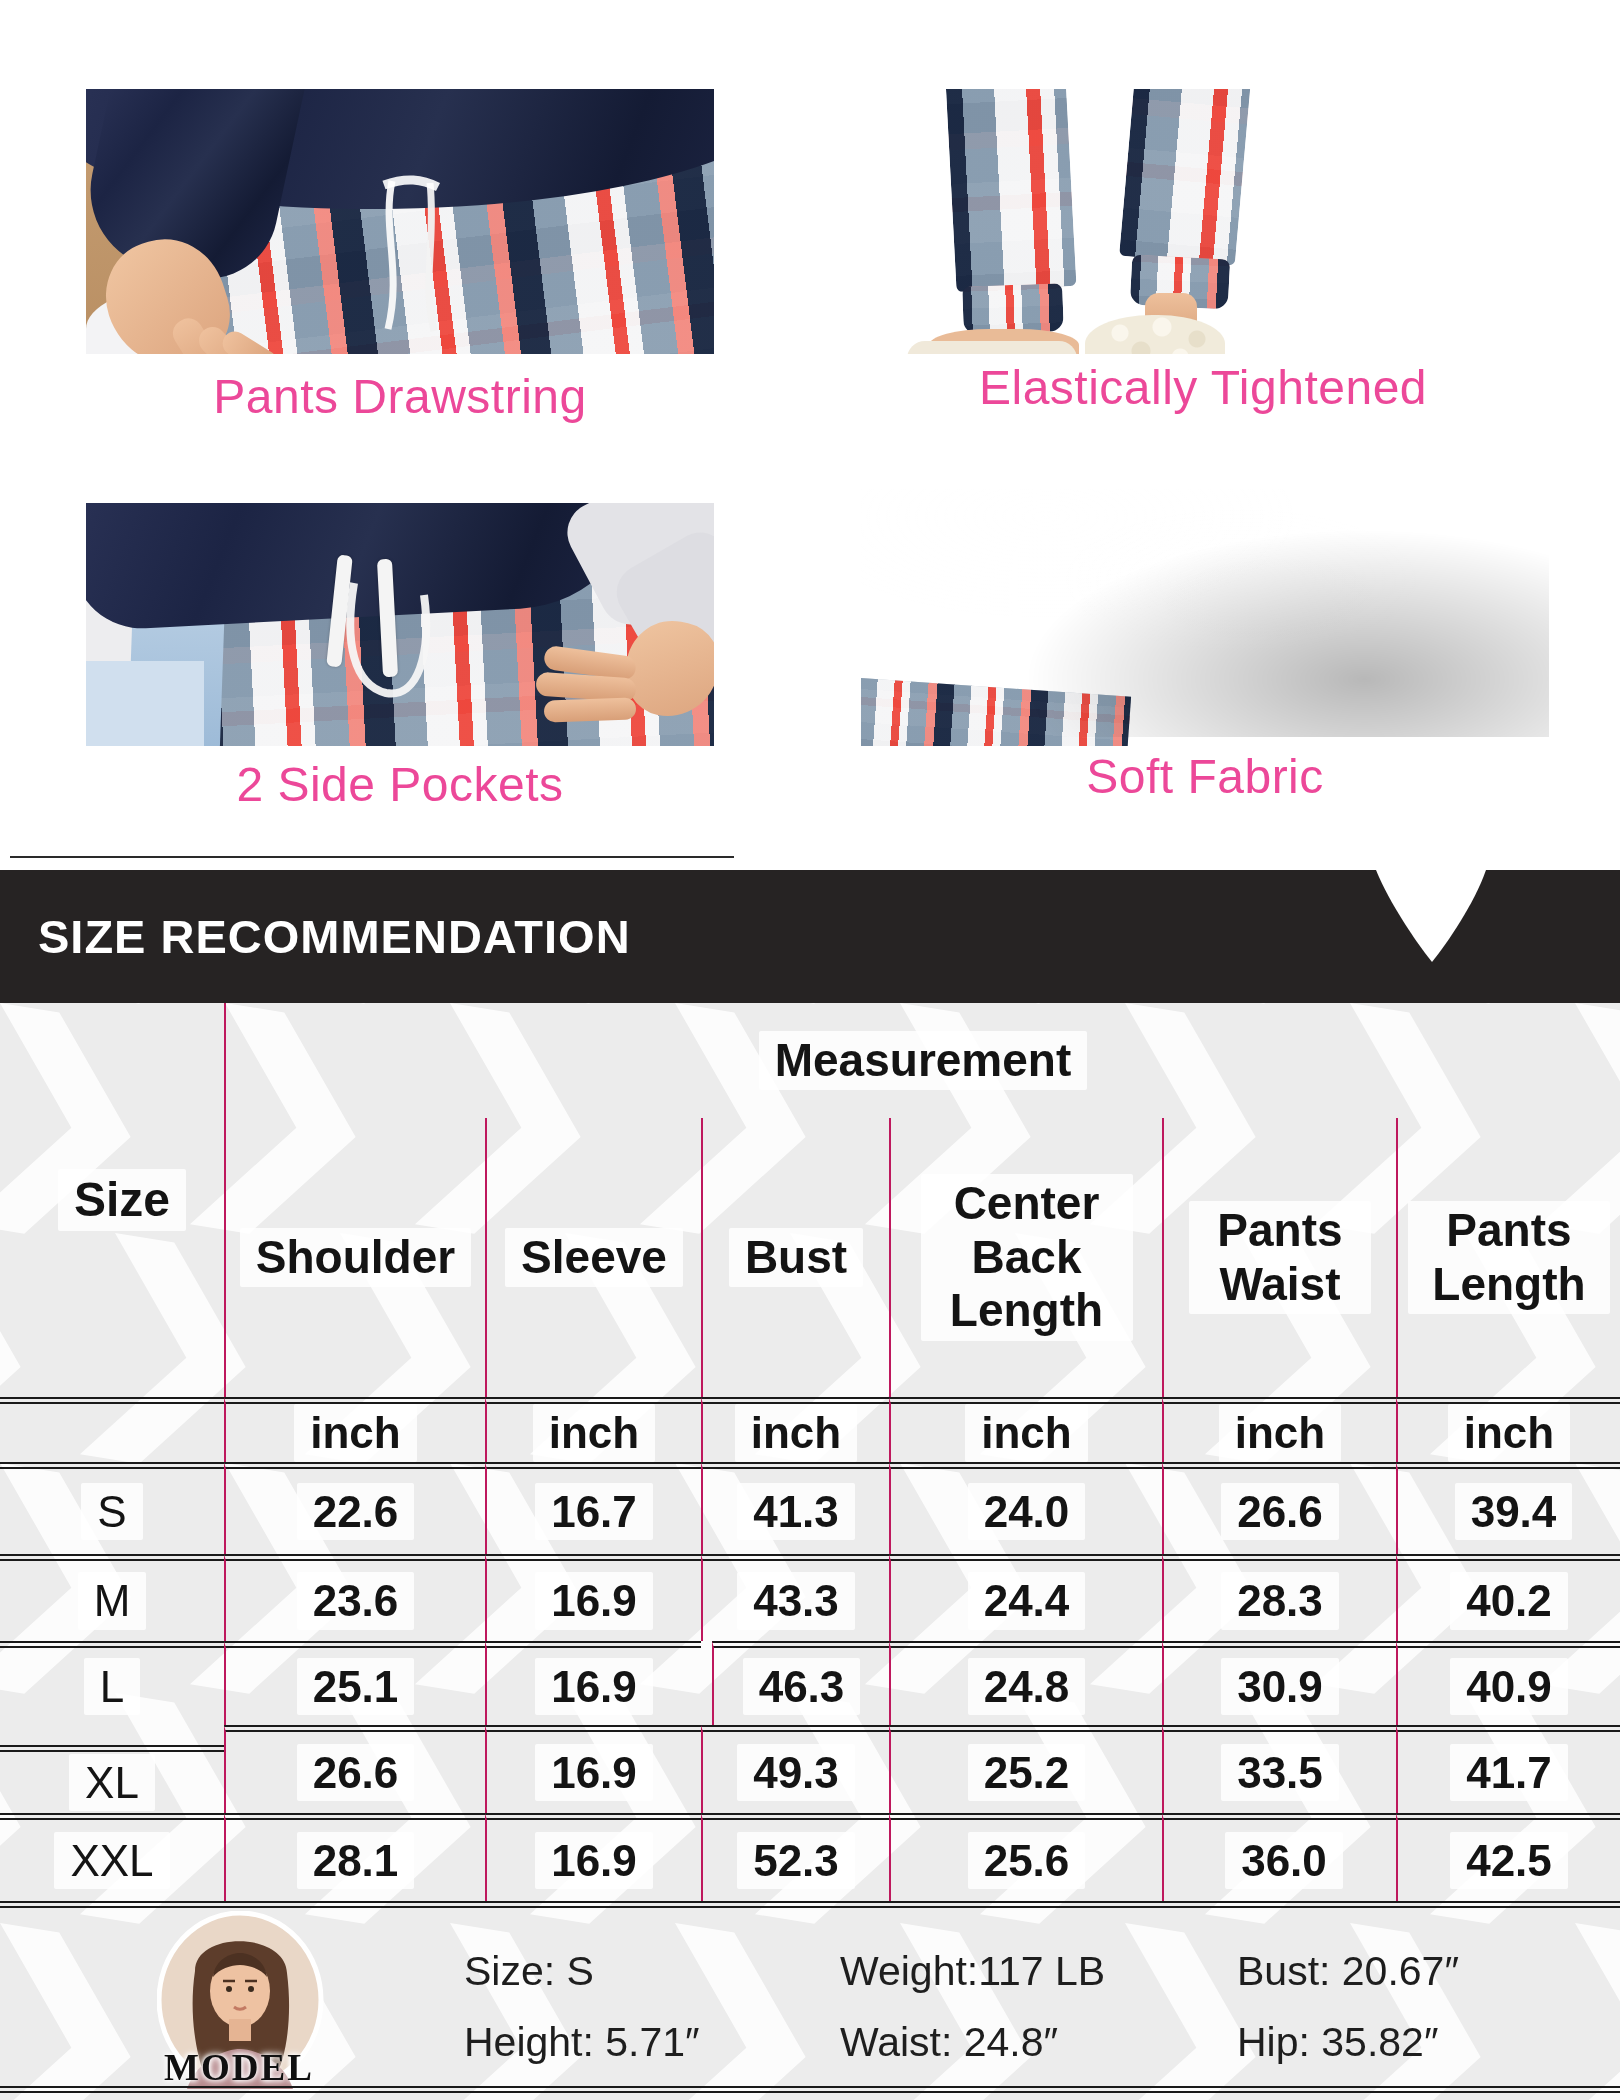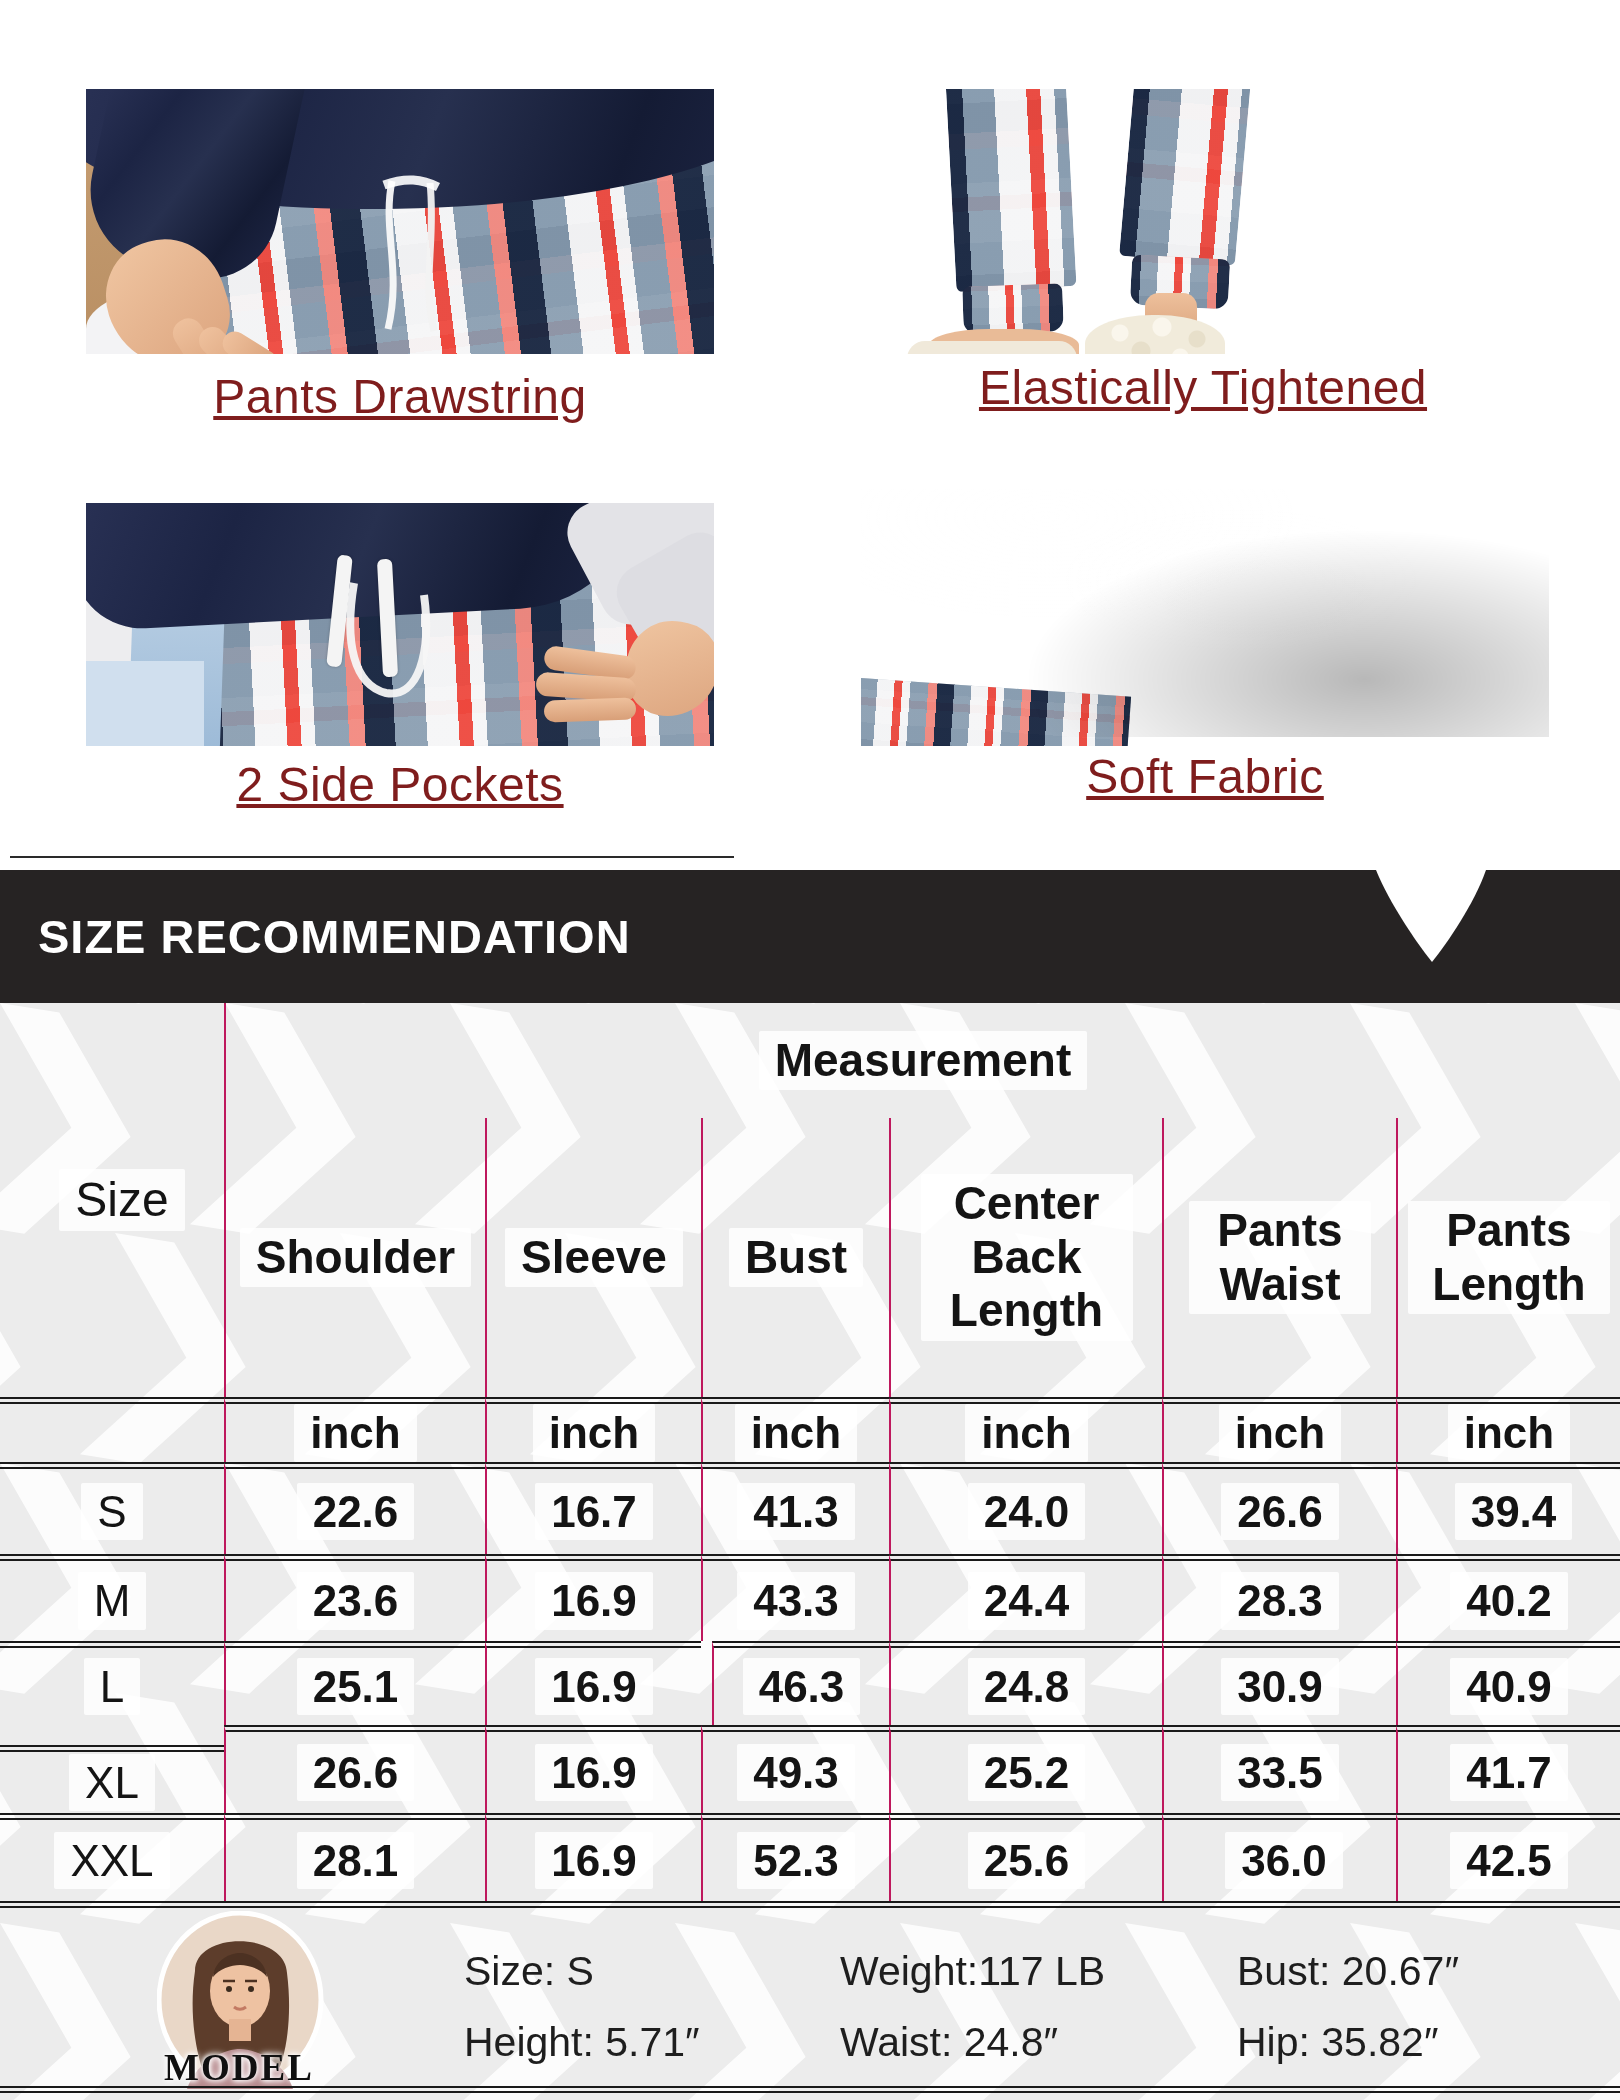--- a/index.html
+++ b/index.html
@@ -10,22 +10,22 @@
   }
   .abs{position:absolute;}
 
   
   .photo{position:absolute;overflow:hidden;background:#fff;}
   #ph1{left:86px;top:89px;width:628px;height:265px;}
   #ph2{left:889px;top:89px;width:628px;height:265px;}
   #ph3{left:86px;top:503px;width:628px;height:243px;}
   #ph4{left:861px;top:489px;width:688px;height:257px;}
 
-  .caption{position:absolute;font-size:48px;font-weight:500;color:#7f1d1d;
-    text-align:center;letter-spacing:.5px;white-space:nowrap;text-decoration:underline;}
+  .caption{position:absolute;font-size:48px;font-weight:500;color:#ec4899;
+    text-align:center;letter-spacing:.5px;white-space:nowrap;}
   #cap1{left:86px;width:628px;top:369px;}
   #cap2{left:889px;width:628px;top:360px;}
   #cap3{left:86px;width:628px;top:757px;}
   #cap4{left:861px;width:688px;top:749px;}
 
   
   .plaid{
     background-color:#eceef0;
     background-image:
       repeating-linear-gradient(90deg,
@@ -114,21 +114,21 @@
   
   #size-table{left:0;top:1003px;width:1620px;display:grid;
     grid-template-columns:224px 261px 216px 188px 273px 234px 224px;
     grid-template-rows:115px 279px 65px 92px 87px 84px 88px 88px;
     border-bottom:7px double #1a1a1a;box-sizing:border-box;}
   .tc{display:flex;align-items:center;justify-content:center;text-align:center;box-sizing:border-box;}
   .vline{border-left:2px solid #be185d;}
   .dline{border-top:7px double #1a1a1a;}
   .patch{background:rgba(255,255,255,.84);padding:3px 16px;border-radius:2px;line-height:1.16;}
   .th{font-size:46px;font-weight:700;}
-  .corner{font-size:48px;font-weight:400;padding-left:20px;}
+  .corner{font-size:48px;font-weight:700;padding-left:20px;}
   .unit{font-size:44px;font-weight:700;}
   .sz{font-size:44px;font-weight:500;}
   .val{font-size:44px;font-weight:600;}
 
   
   #avatar{left:157px;top:1911px;width:167px;height:178px;}
   #model-label{left:139px;top:2046px;width:200px;text-align:center;
     font-family:"Liberation Serif","DejaVu Serif",serif;font-size:37px;font-weight:700;letter-spacing:2px;color:#111;
     text-shadow:0 0 4px #fff,0 0 6px #fff,0 0 8px #fff;}
   .stat{position:absolute;font-size:41px;font-weight:500;color:#1e1e1e;white-space:nowrap;}

